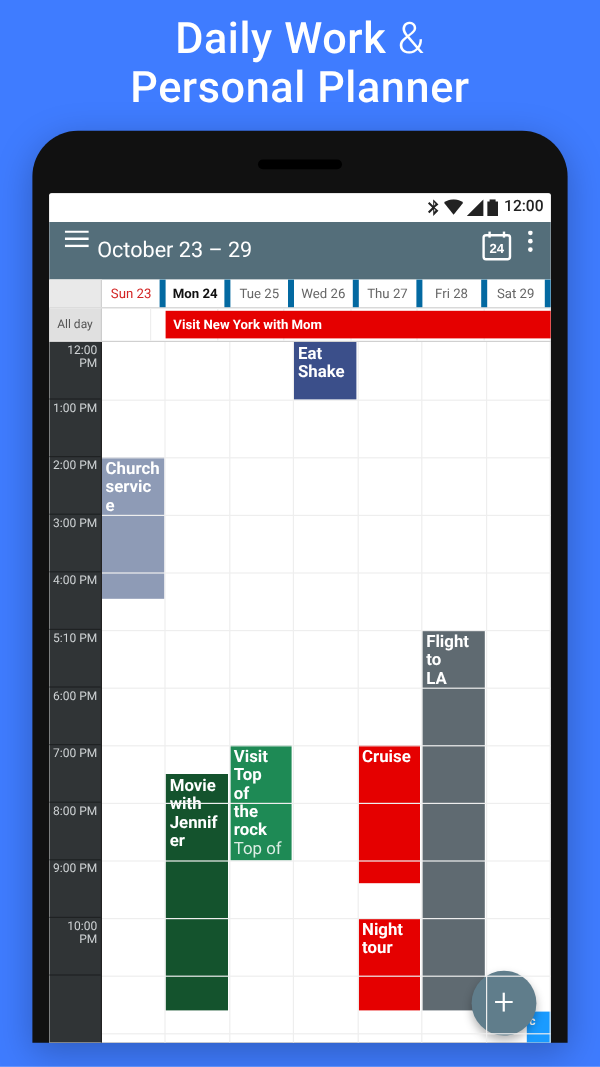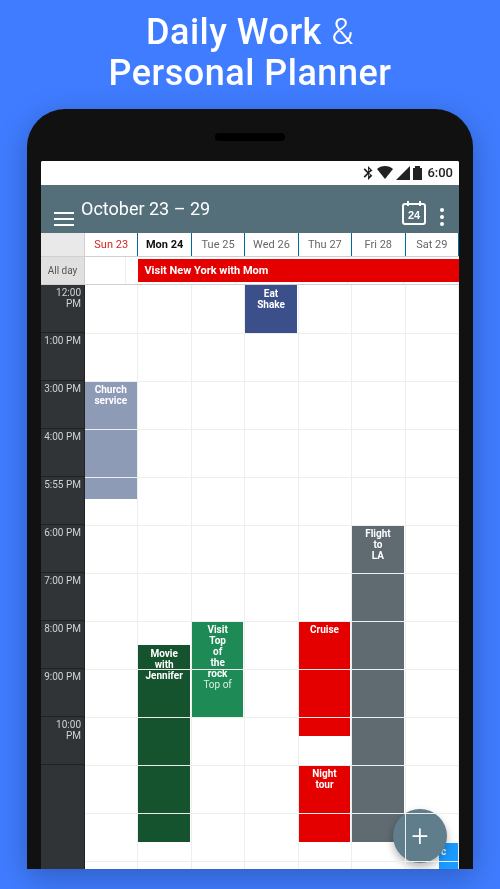--- a/index.html
+++ b/index.html
@@ -13,38 +13,38 @@
   }
   .phone::before {
     content:""; position:absolute; top:24px; left:50%; transform:translateX(-50%);
     width:70px; height:8px; background:#000; border-radius:5px;
   }
   .screen { width: 100%; height: 100%; background: #fff; border-radius: 2px 2px 0 0; overflow: hidden; display:flex; flex-direction:column; }
   .statusbar { height:24px; background:#fff; display:flex; align-items:center; justify-content:flex-end; padding:0 6px; font-size:13px; color:#222; gap:3px; }
   .statusbar svg { display:block; }
   .toolbar { height:48px; background:#546e7a; color:#fff; display:flex; align-items:center; padding:0 6px; }
   .toolbar .title { flex:1; font-size:18px; font-weight:400; }
-  .toolbar .iconbtn { width:34px; height:34px; display:flex; align-items:flex-end; justify-content:center; }
+  .toolbar .iconbtn { width:34px; height:34px; display:flex; align-items:flex-start; justify-content:center; }
   .dayheader { display:flex; height:24px; font-size:11px; border-bottom:1px solid #d0d0d0; background:#fff;}
   .dayheader .alldaycol { width:44px; border-right:1px solid #d0d0d0; background:#e9e9e9;}
-  .dayheader .day { flex:1; display:flex; align-items:center; justify-content:center; color:#666; border-right:1px solid #0369a1;}
+  .dayheader .day { flex:1; display:flex; align-items:center; justify-content:center; color:#666; border-right:5px solid #0369a1;}
   .dayheader .day.sun { color:#d32424; }
   .dayheader .day.today { color:#111; font-weight:700; }
   .allday { display:flex; height:28px; border-bottom:1px solid #d0d0d0;}
   .allday .label { width:44px; background:#e0e0e0; color:#555; font-size:10px; display:flex; align-items:center; justify-content:center; border-right:1px solid #ccc;}
   .allday .days { flex:1; position:relative; display:flex;gap:14px;}
   .allday .days .slot { flex:1; border-right:1px solid #eee;}
   .allday .evt { position:absolute; top:2px; bottom:2px; background:#e50000; color:#fff; font-size:11px; font-weight:700; display:flex; align-items:center; padding-left:6px;}
   .grid { flex:1; display:flex; position:relative; overflow:hidden;}
   .timecol { width:44px; background:#303436; color:#cfd3d5; font-size:10px; border-right:1px solid #222;}
   .timecol .hour { height:48px; border-bottom:1px solid #1f2223; padding:2px 3px 0 0; text-align:right;}
   .dayscol { flex:1; position:relative; }
   .dayscol .col { position:absolute; top:0; bottom:0; border-right:1px solid #eee;}
   .dayscol .hline { position:absolute; left:0; right:0; height:1px; background:#eee;}
-  .event { position:absolute; color:#fff; font-size:10px; font-weight:700; padding:3px 3px; line-height:1.1; overflow:hidden; word-break:break-word;text-align:center;}
+  .event { position:absolute; color:#fff; font-size:14px; font-weight:700; padding:3px 3px; line-height:1.1; overflow:hidden; word-break:break-word;}
   .event .sub { font-weight:400; opacity:.85;}
   .fab {
     position:absolute; right:12px; bottom:6px; width:54px; height:54px; border-radius:50%;
     background:#607d8b; color:#fff; display:flex; align-items:center; justify-content:center;
     box-shadow:0 4px 8px rgba(0,0,0,.3); font-size:30px; font-weight:300;
   }
   .bluepeek { position:absolute; right:0; bottom:0; width:20px; height:26px; background:#1a9bff; color:#fff; font-size:10px; padding:3px 2px; font-weight:700;}
 </style>
 </head>
 <body>
@@ -71,21 +71,21 @@
       <span>
         <svg width="14" height="14" viewBox="0 0 14 14">
             <path fill="#222" d="M0 14L14 0v14z"></path>
           </svg>
       </span>
       <span>
         <svg width="9" height="14" viewBox="0 0 9 14">
             <path fill="#222" d="M2 0h5v2h2v12H0V2h2z"></path>
           </svg>
       </span>
-      <span style="margin-left:2px;font-weight:500;">6:00</span>
+      <span style="margin-left:2px;font-weight:500;">12:00</span>
     </div>
 
     <div class="toolbar">
       <div class="iconbtn">
         <svg width="20" height="14" viewBox="0 0 20 14">
             <path stroke="#fff" stroke-width="2" d="M0 1h20M0 7h20M0 13h20"></path>
           </svg>
       </div>
       <div class="title">October 23 – 29</div>
       <div class="iconbtn">
@@ -127,23 +127,24 @@
           <div class="slot"></div>
           <div class="slot"></div>
           <div class="evt" style="background: rgb(229, 0, 0); left: 14.2857%; right: 0%;">Visit New York with Mom</div>
         </div>
     </div>
 
     <div class="grid">
       <div class="timecol">
           <div class="hour">12:00 PM</div>
           <div class="hour">1:00 PM</div>
+          <div class="hour">2:00 PM</div>
           <div class="hour">3:00 PM</div>
           <div class="hour">4:00 PM</div>
-          <div class="hour">5:55 PM</div>
+          <div class="hour">5:10 PM</div>
           <div class="hour">6:00 PM</div>
           <div class="hour">7:00 PM</div>
           <div class="hour">8:00 PM</div>
           <div class="hour">9:00 PM</div>
           <div class="hour">10:00 PM</div>
         </div>
       <div class="dayscol">
         <div class="event" style="background: rgb(142, 155, 182); left: 0%; width: 13.7857%; top: 96px; height: 118px;">Church<br>service</div>
           <div class="event" style="background: rgb(59, 79, 138); left: 42.8571%; width: 13.7857%; top: 0px; height: 48px;">Eat<br>Shake</div>
           <div class="event" style="background: rgb(95, 106, 113); left: 71.4286%; width: 13.7857%; top: 240px; height: 96px;">Flight<br>to<br>LA</div>

